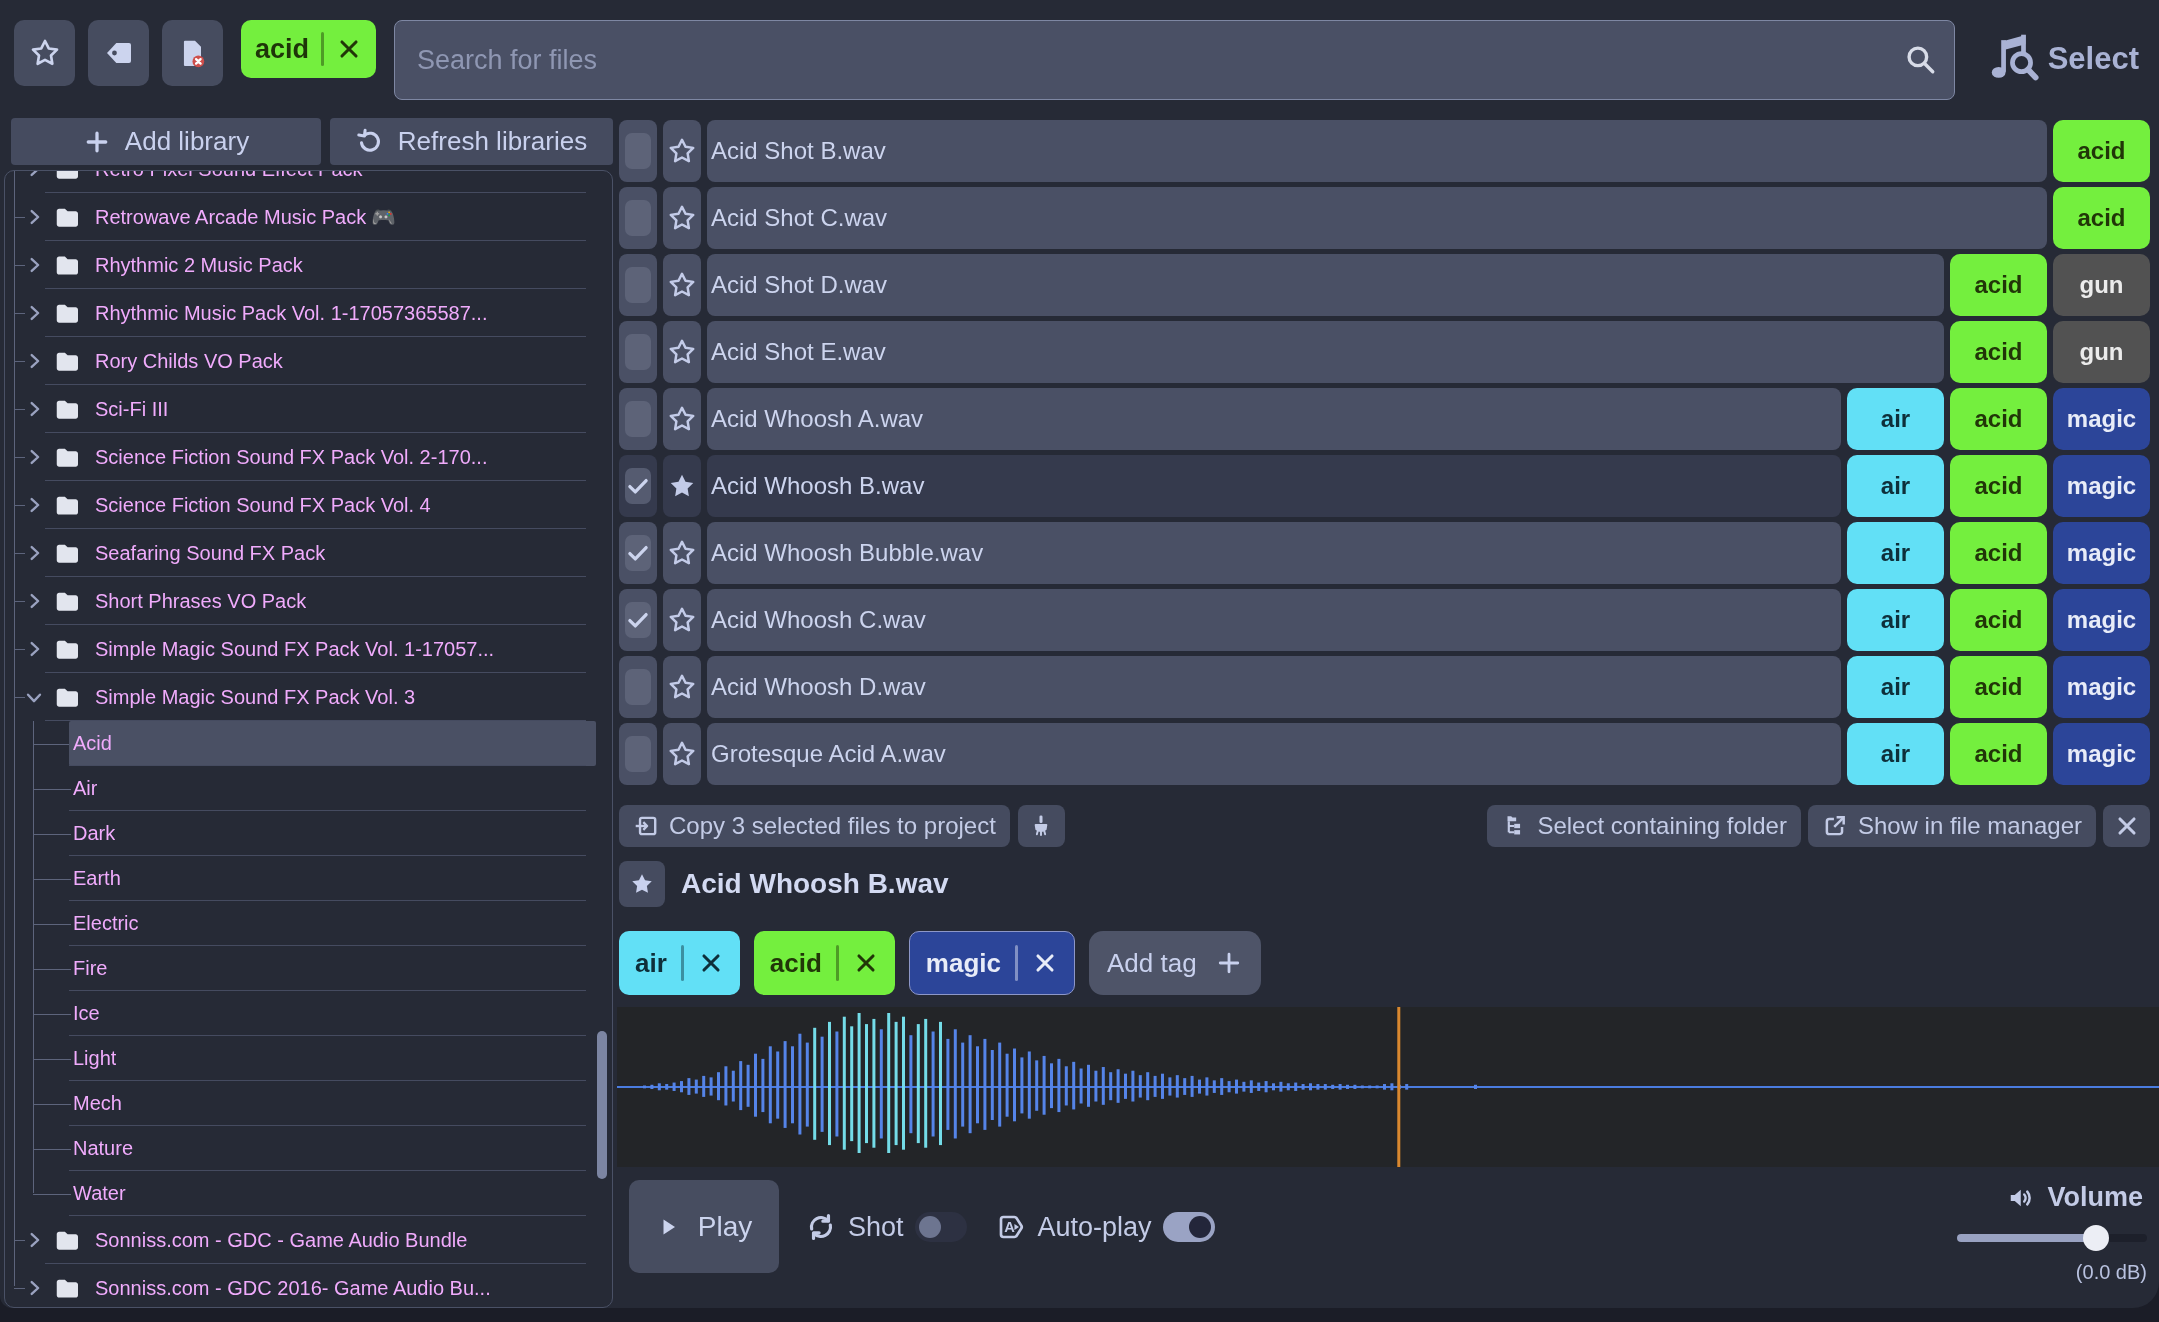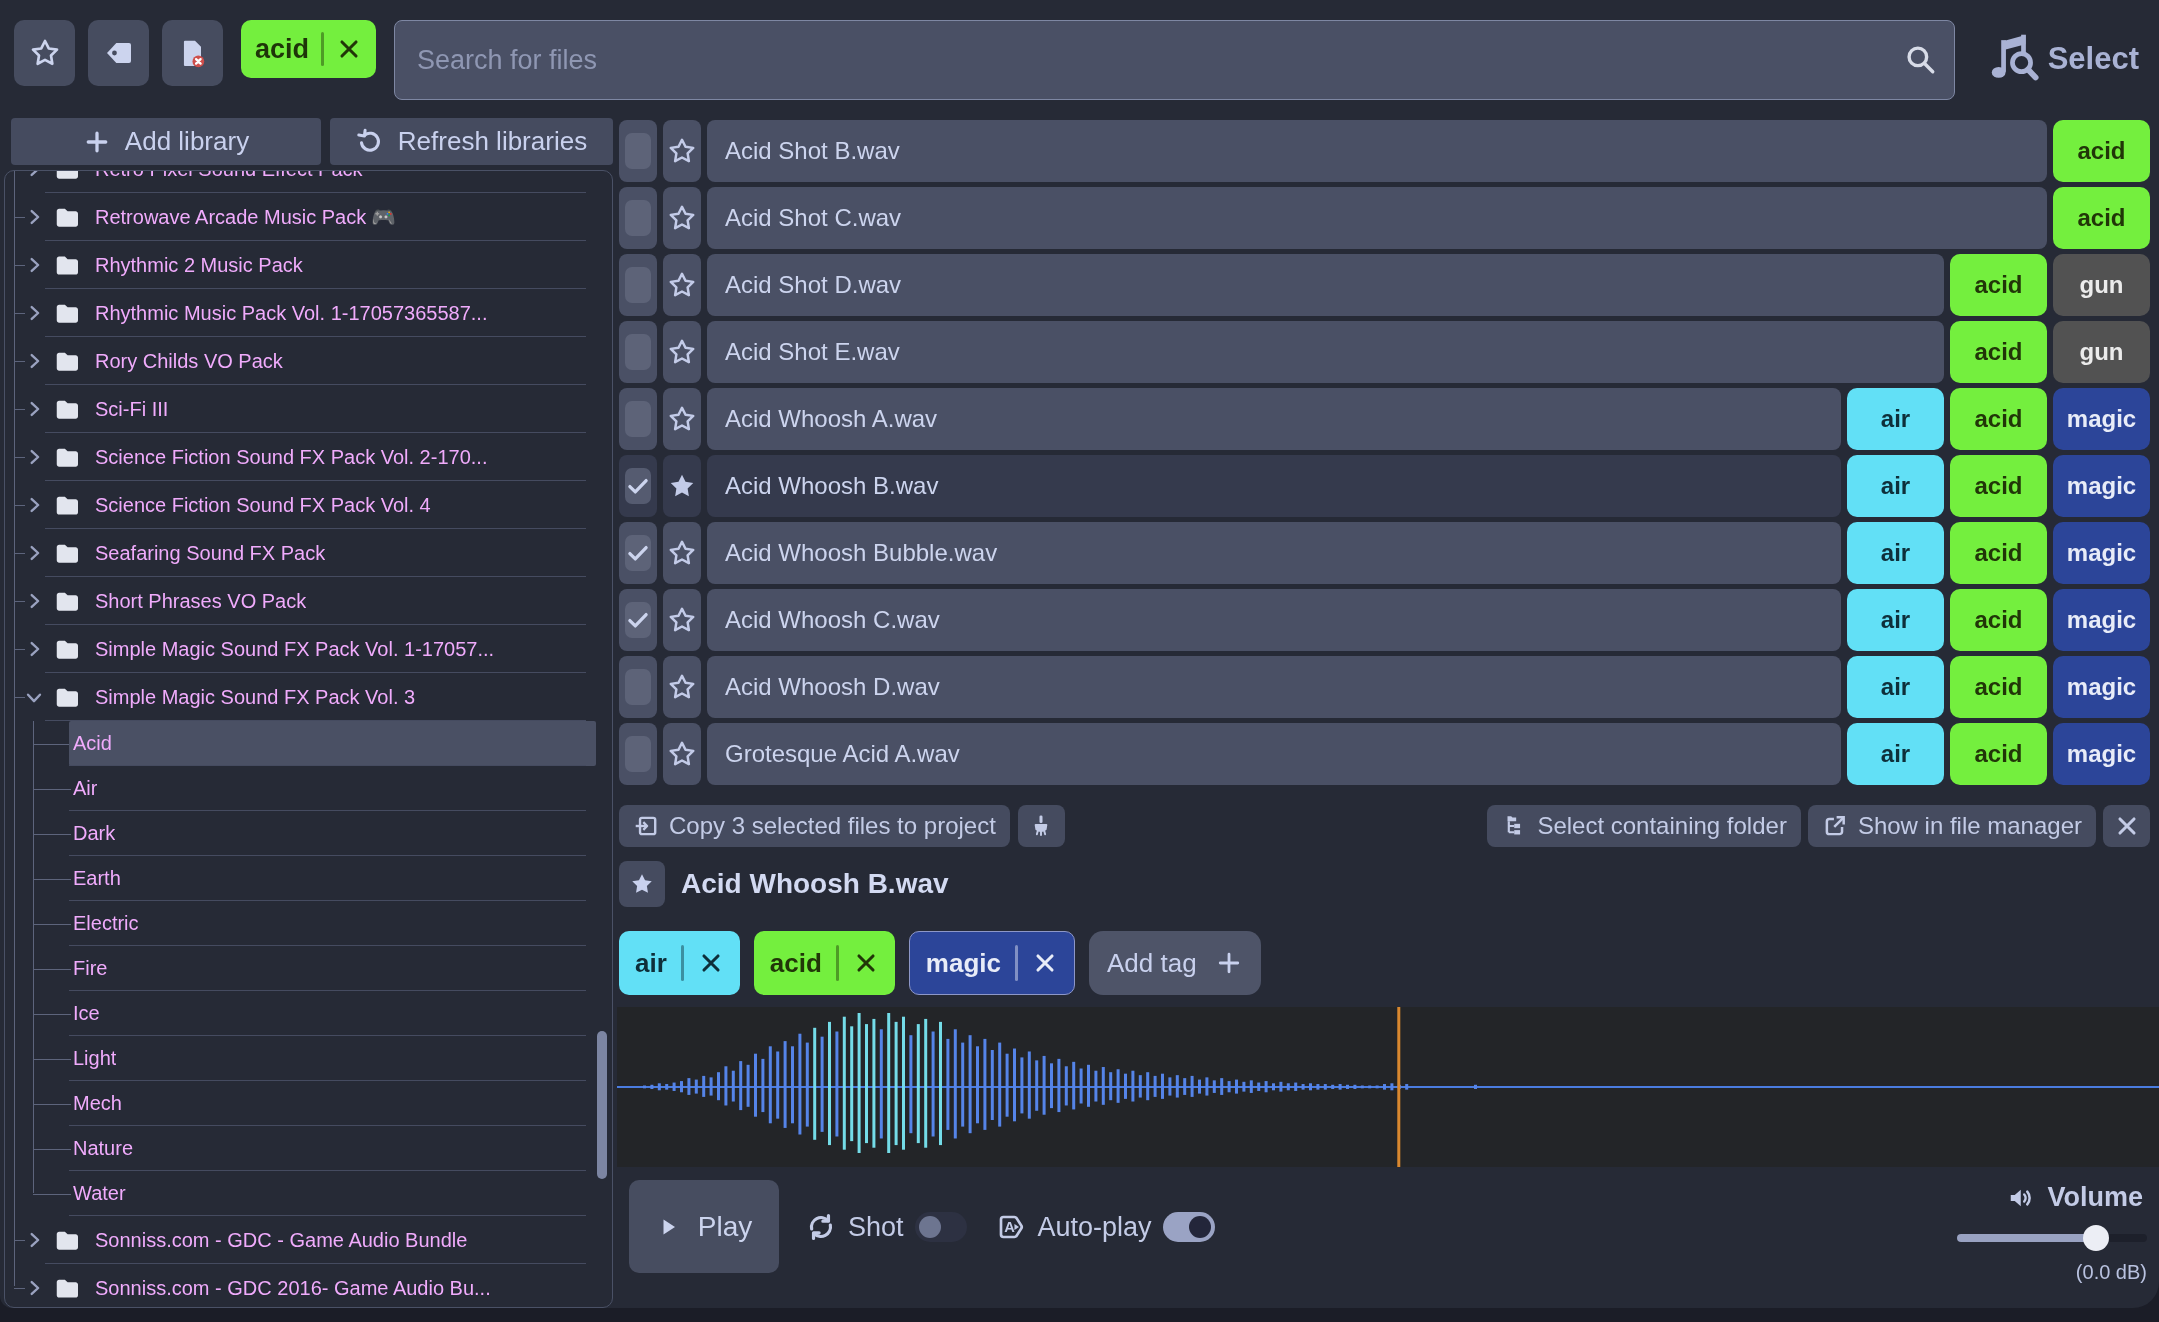--- a/index.html
+++ b/index.html
@@ -60,21 +60,21 @@
   .frow{height:62px;display:flex;gap:6px;}
   .seg{background:#4a5065;border-radius:8px;}
   .frow.selected .seg{background:#353a4d;}
   .cb-btn{width:38px;display:flex;align-items:center;justify-content:center;flex:none;}
   .cb-inner{width:26px;height:36px;border-radius:7px;background:#5d6378;position:relative;
             display:flex;align-items:center;justify-content:center;}
   .frow.selected .cb-inner{background:#555b70;}
   .cb-inner svg{width:26px;height:26px;color:#ccd4ee;}
   .star-btn{width:38px;display:flex;align-items:center;justify-content:center;flex:none;}
   .star-btn svg{width:30px;height:30px;color:#c3cbe8;}
-  .fname{flex:1;font-size:24px;color:#ccd4ee;display:flex;align-items:center;padding-left:18px;overflow:hidden;white-space:nowrap;}
+  .fname{flex:1;font-size:24px;color:#ccd4ee;display:flex;align-items:center;padding-left:4px;overflow:hidden;white-space:nowrap;}
   .rtag{width:97px;flex:none;border-radius:10px;display:flex;align-items:center;justify-content:center;
         font-size:24px;font-weight:bold;}
 
   .action-bar{margin:20px 9px 0 2px;height:42px;display:flex;gap:8px;align-items:center;}
   .a-btn{height:42px;border-radius:8px;background:#454b5f;color:#c3cbe6;font-size:24px;
          display:flex;align-items:center;gap:10px;padding:0 14px;flex:none;}
   .a-btn svg{width:26px;height:26px;flex:none;}
   .a-right{margin-left:auto;display:flex;gap:7px;}
   .a-sq{width:47px;padding:0;justify-content:center;}
 

